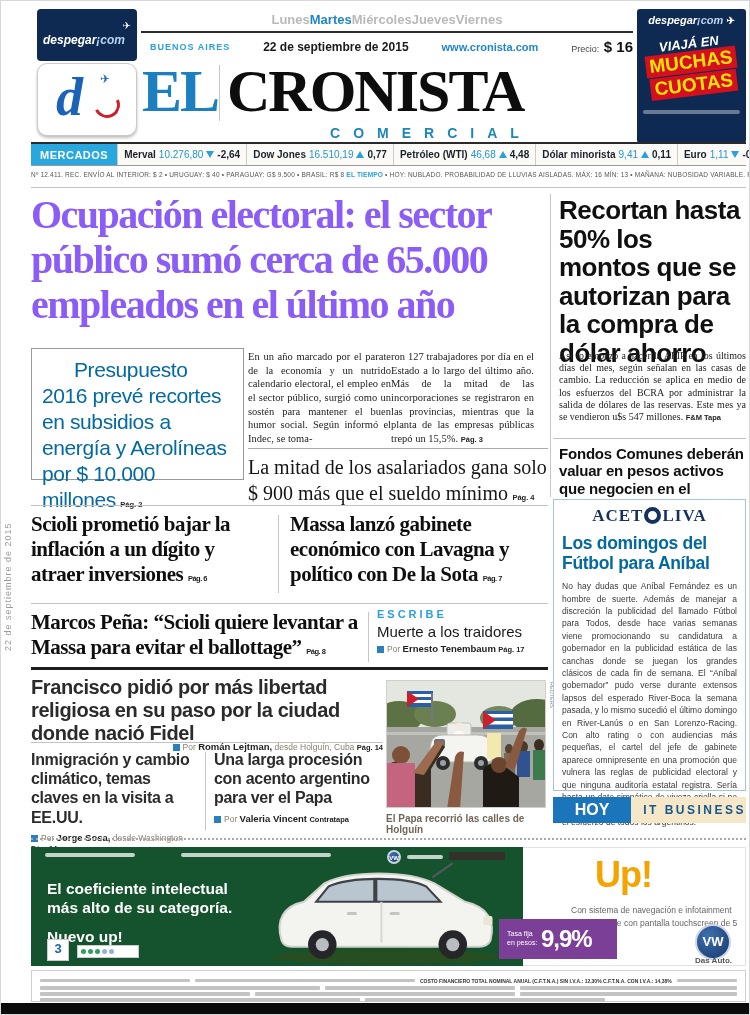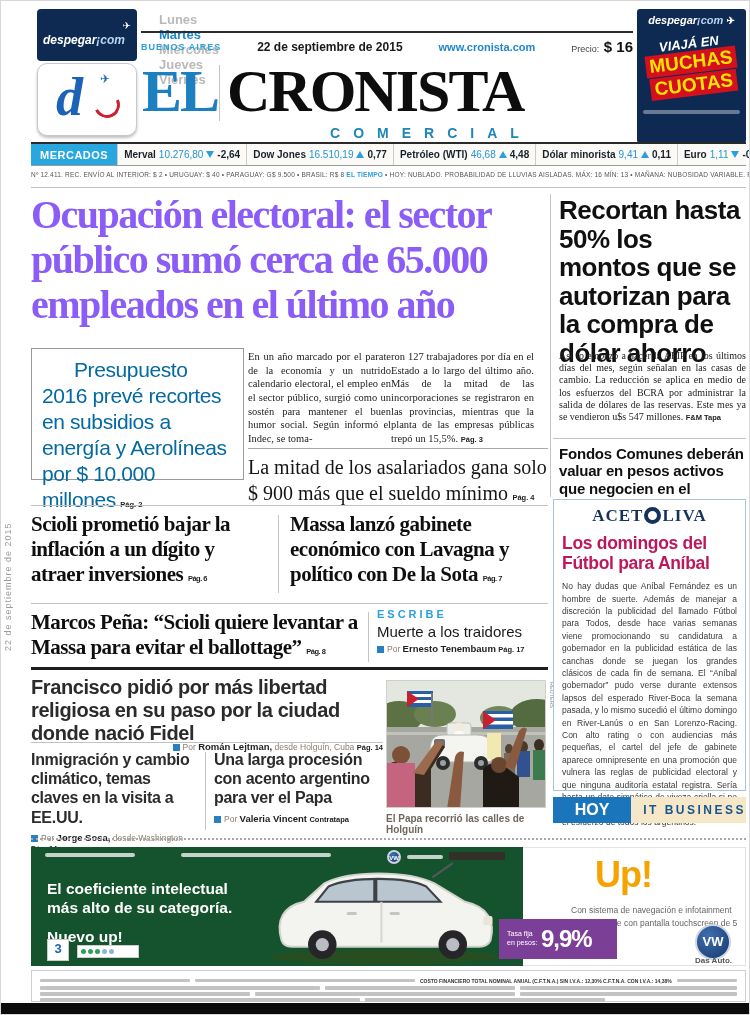--- a/index.html
+++ b/index.html
@@ -4,21 +4,21 @@
 <style>
   html,body{margin:0;padding:0;background:#e9e9e9;}
   #page{position:relative;width:750px;height:1015px;margin:0 auto;background:#fff;
         font-family:"Liberation Sans",sans-serif;overflow:hidden;border:1px solid #d8d8d8;box-sizing:border-box;}
   #page *{box-sizing:border-box;}
   .abs{position:absolute;}
   
   .day{font:bold 13px "Liberation Sans",sans-serif;color:#b9b9b9;cursor:pointer;}
   .day.active{color:#2187c8;}
   .days-rule{border-top:2px solid #2c2c2c;}
-  .city{font:bold 9px "Liberation Sans",sans-serif;color:#2aa0dc;letter-spacing:1px;}
+  .city{font:bold 9px "Liberation Sans",sans-serif;color:#2aa0dc;letter-spacing:1px;margin-left:9px;}
   .hdate{font:bold 12px "Liberation Sans",sans-serif;color:#1a1a1a;}
   .site{font:bold 11px "Liberation Sans",sans-serif;color:#2187c8;cursor:pointer;}
   .price-l{font:9px "Liberation Sans",sans-serif;color:#444;}
   .price-v{font:bold 15px "Liberation Sans",sans-serif;color:#111;}
   
   .desp-navy{background:#0e2a52;color:#fff;border-radius:4px;}
   .desp-brand{font:bold italic 12px "Liberation Sans",sans-serif;color:#fff;}
   .desp-brand i{color:#bcd4f2;font-style:italic;}
   .plane{font-style:normal;color:#fff;font-size:10px;}
   .dcard{background:#fff;border:1px solid #c9c9c9;border-radius:10px;box-shadow:0 2px 3px rgba(0,0,0,.25);}
@@ -60,21 +60,21 @@
   .byline b{color:#222;font-size:9.5px;}
   .sq{display:inline-block;width:7px;height:7px;background:#2a7fc0;margin-right:3px;vertical-align:middle;}
   .rule{border-top:1px solid #c2c2c2;}
   .vline{border-left:1px solid #c6c6c6;}
   .thick{border-top:3px solid #1d1d1d;}
   .dotted{border-top:2px dotted #a8a8a8;}
   
   .aceto-box{border:1px solid #a9c3da;background:#fff;}
   .aceto{font:bold 17px "Liberation Serif",serif;color:#16325c;letter-spacing:1px;}
   .aceto-o{display:inline-block;width:17px;height:17px;border:4px solid #16325c;border-radius:50%;vertical-align:-3px;margin:0 1px;}
-  .futbol-t{font:bold 17.5px/1.12 "Liberation Sans",sans-serif;color:#be185d;letter-spacing:-.3px;}
+  .futbol-t{font:bold 17.5px/1.12 "Liberation Sans",sans-serif;color:#0369a1;letter-spacing:-.3px;}
   .futbol-b{font:8.5px/1.46 "Liberation Sans",sans-serif;color:#3a3a3a;text-align:justify;}
   .hoy{background:#1b75bb;color:#fff;font:bold 16px/26px "Liberation Sans",sans-serif;text-align:center;}
   .itb{background:#f5e7c8;color:#16578f;font:bold 12px/26px "Liberation Sans",sans-serif;letter-spacing:2.5px;text-align:right;}
   .escribe-l{font:bold 11px "Liberation Sans",sans-serif;color:#2aa0dc;letter-spacing:3px;}
   .escribe-t{font:15px "Liberation Sans",sans-serif;color:#1a1a1a;}
   
   .caption{font:bold 10px "Liberation Sans",sans-serif;color:#6f675c;}
   .vcredit{writing-mode:vertical-rl;font:5.5px "Liberation Sans",sans-serif;color:#888;}
   .vdate{writing-mode:vertical-rl;transform:rotate(180deg);font:9px "Liberation Sans",sans-serif;color:#9a9a9a;letter-spacing:1px;}
   
@@ -108,21 +108,21 @@
   <div class="abs desp-navy" style="left:36px;top:8px;width:100px;height:52px;padding:6px 6px;">
     <div style="text-align:right;"><span class="plane">✈</span></div>
     <div class="desp-brand"><span>despegar</span><i>¡com</i></div>
   </div>
   <div class="abs dcard" style="left:36px;top:62px;width:100px;height:73px;">
     <span class="abs big-d" style="left:18px;top:2px;">d</span>
     <span class="abs red-swoosh" style="left:56px;top:28px;"></span>
     <span class="abs" style="left:62px;top:8px;font-size:12px;color:#1c63b7;">✈</span>
   </div>
 
-  <div class="abs" style="left:140px;top:11px;width:492px;display:flex;justify-content:center;padding:0 18px;flex-direction:column;">
+  <div class="abs" style="left:140px;top:11px;width:492px;display:flex;justify-content:center;padding:0 18px;">
     <span class="day">Lunes</span>
     <span class="day active">Martes</span>
     <span class="day">Miércoles</span>
     <span class="day">Jueves</span>
     <span class="day">Viernes</span>
   </div>
   <div class="abs days-rule" style="left:140px;top:30px;width:492px;"></div>
 
   <div class="abs" style="left:140px;top:37px;width:492px;display:flex;align-items:center;justify-content:space-between;">
     <span class="city">BUENOS AIRES</span>

